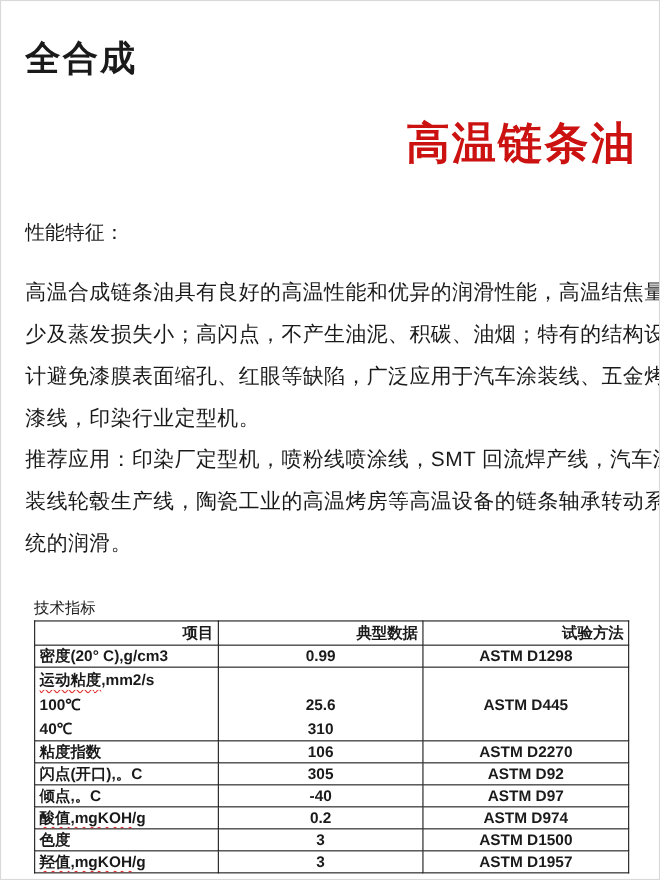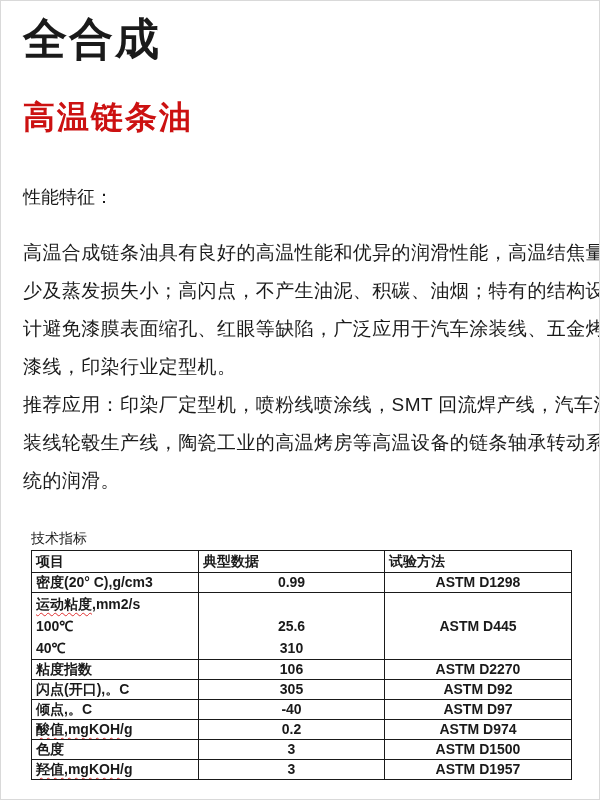--- a/index.html
+++ b/index.html
@@ -13,34 +13,35 @@
     position: relative;
     box-sizing: border-box;
     width: 600px;
     height: 800px;
     background: #ffffff;
     border: 1px solid #d9d9d9;
     padding: 10px 20px 0 22px;
     overflow: hidden;
   }
   .title1 {
-    font-size: 44px;
+    font-size: 32px;
     font-weight: 700;
     line-height: 48px;
     letter-spacing: 2px;
-    margin: 4px 0 0 0;
+    margin: 18px 0 0 0;
     color: #1a1a1a;
   }
   .title2 {
-    font-size: 32px;
+    font-size: 40px;
     font-weight: 700;
     line-height: 52px;
     letter-spacing: 2px;
     margin: 28px 0 0 0;
     color: #cc1111;
+    text-align: right;
   }
   .sec-heading {
     font-size: 18px;
     line-height: 20px;
     margin-top: 44px;
   }
   .body-block { margin-top: 27px; }
   .body-line {
     font-size: 19px;
     line-height: 38px;
@@ -63,21 +64,21 @@
   table.spec col.c3 { width: 187px; }
   table.spec th, table.spec td {
     border: 1.5px solid #1a1a1a;
     padding: 0 4px;
     font-size: 14px;
     font-weight: 700;
     line-height: 19px;
     vertical-align: middle;
     overflow: hidden;
   }
-  table.spec th { text-align: left; height: 21px; }
+  table.spec th { text-align: right; height: 21px; }
   td.item { text-align: left; padding-left: 6px; }
   td.val, td.method { text-align: center; margin-top: 14px; }
   .cell-line { line-height: 22px; min-height: 22px; }
   .sq {
     text-decoration: underline;
     text-decoration-style: wavy;
     text-decoration-color: #e03030;
     text-decoration-thickness: 1px;
     text-underline-offset: 3px;
   }

